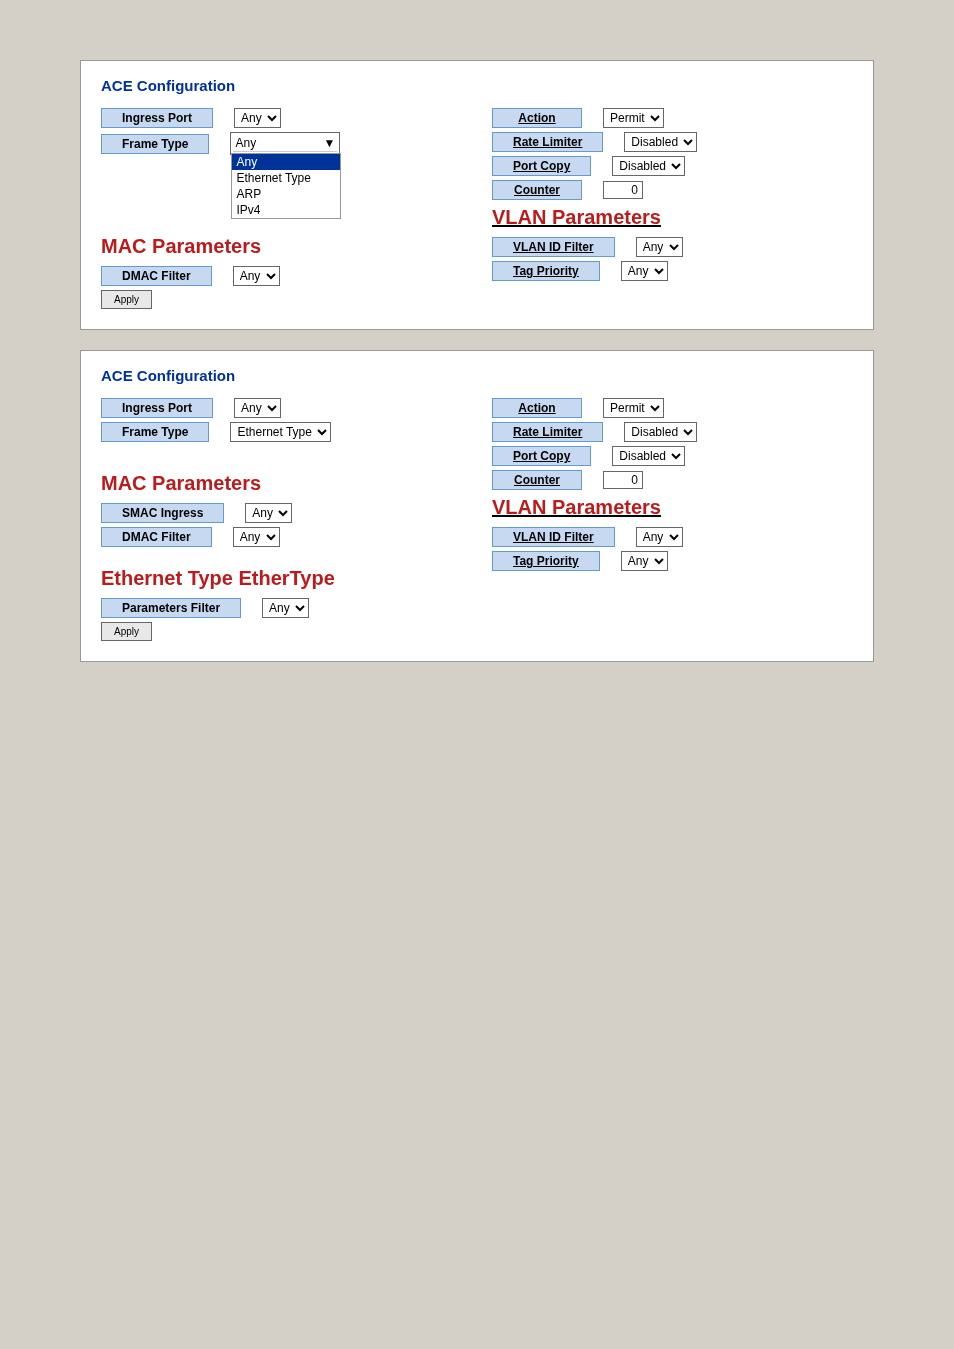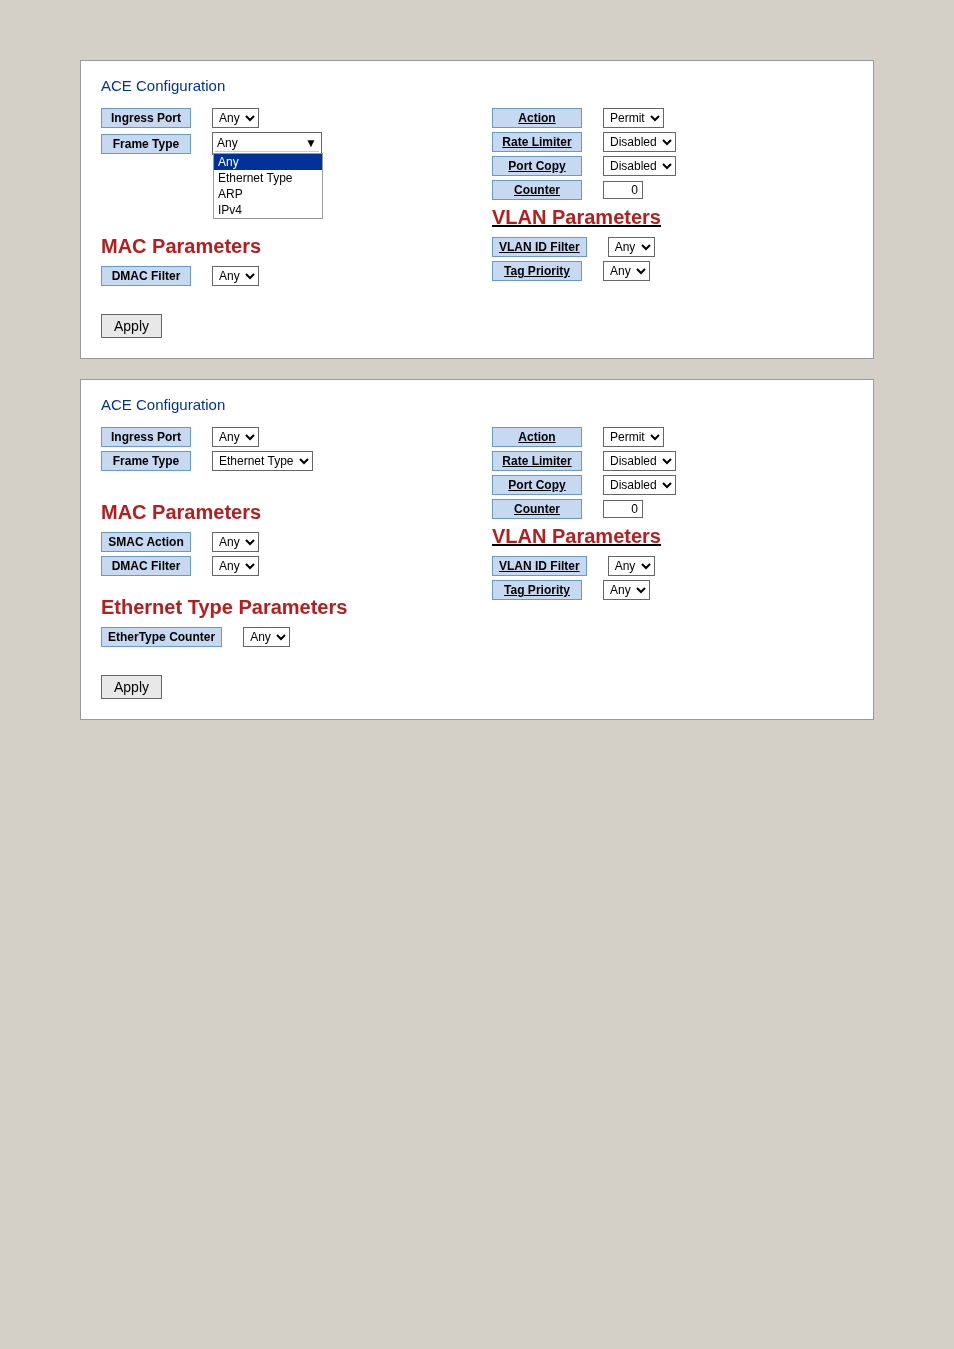--- a/index.html
+++ b/index.html
@@ -18,21 +18,21 @@
       padding: 40px 60px;
     }
     .ace-panel {
       background: #ffffff;
       border: 1px solid #999;
       padding: 16px 20px 20px 20px;
       position: relative;
     }
     .panel-title {
       font-size: 15px;
-      font-weight: normal;
+      font-weight: bold;
       color: #003399;
       margin-bottom: 14px;
     }
     .panel-body {
       display: flex;
       gap: 30px;
     }
     .left-col {
       flex: 1;
     }
@@ -41,21 +41,21 @@
       text-decoration: underline;
     }
     .field-row {
       display: flex;
       align-items: center;
       margin-bottom: 4px;
     }
     .field-label {
       background: #c6d9f1;
       border: 1px solid #6699cc;
-      padding: 2px 6px;
+      padding: 2px 20px;
       font-size: 12px;
       font-weight: bold;
       color: #000;
       white-space: nowrap;
       min-width: 90px;
       text-align: center;
     }
     .field-value {
       margin-left: 21px;
     }
@@ -94,23 +94,23 @@
       padding: 1px 4px;
     }
     .dropdown-open .dropdown-item {
       padding: 1px 4px;
       color: #000;
     }
     .apply-btn {
       border: 1px solid #666;
       background: #e8e8e8;
       padding: 3px 12px;
-      font-size: 14px;
+      font-size: 10px;
       cursor: pointer;
-      margin-top: 24px;
+      margin-top: 0;
       display: inline-block;
     }
   </style>
 </head>
 <body>
 
 <div class="page-wrapper">
 
   <div class="ace-panel">
     <div class="panel-title">ACE Configuration</div>
@@ -245,40 +245,40 @@
               <option selected="">Ethernet Type</option>
               <option>ARP</option>
               <option>IPv4</option>
             </select>
           </div>
         </div>
 
         
         <div class="section-title" style="margin-top: 30px;">MAC Parameters</div>
         <div class="field-row">
-          <span class="field-label">SMAC Action</span>
+          <span class="field-label">SMAC Ingress</span>
           <div class="field-value">
             <select>
               <option>Any</option>
             </select>
           </div>
         </div>
         <div class="field-row">
           <span class="field-label">DMAC Filter</span>
           <div class="field-value">
             <select>
               <option>Any</option>
             </select>
           </div>
         </div>
 
         
-        <div class="section-title" style="margin-top: 20px;">Ethernet Type Parameters</div>
-        <div class="field-row">
-          <span class="field-label">EtherType Counter</span>
+        <div class="section-title" style="margin-top: 20px;">Ethernet Type EtherType</div>
+        <div class="field-row">
+          <span class="field-label">Parameters Filter</span>
           <div class="field-value">
             <select>
               <option>Any</option>
             </select>
           </div>
         </div>
 
         
         <button class="apply-btn">Apply</button>
       </div>

